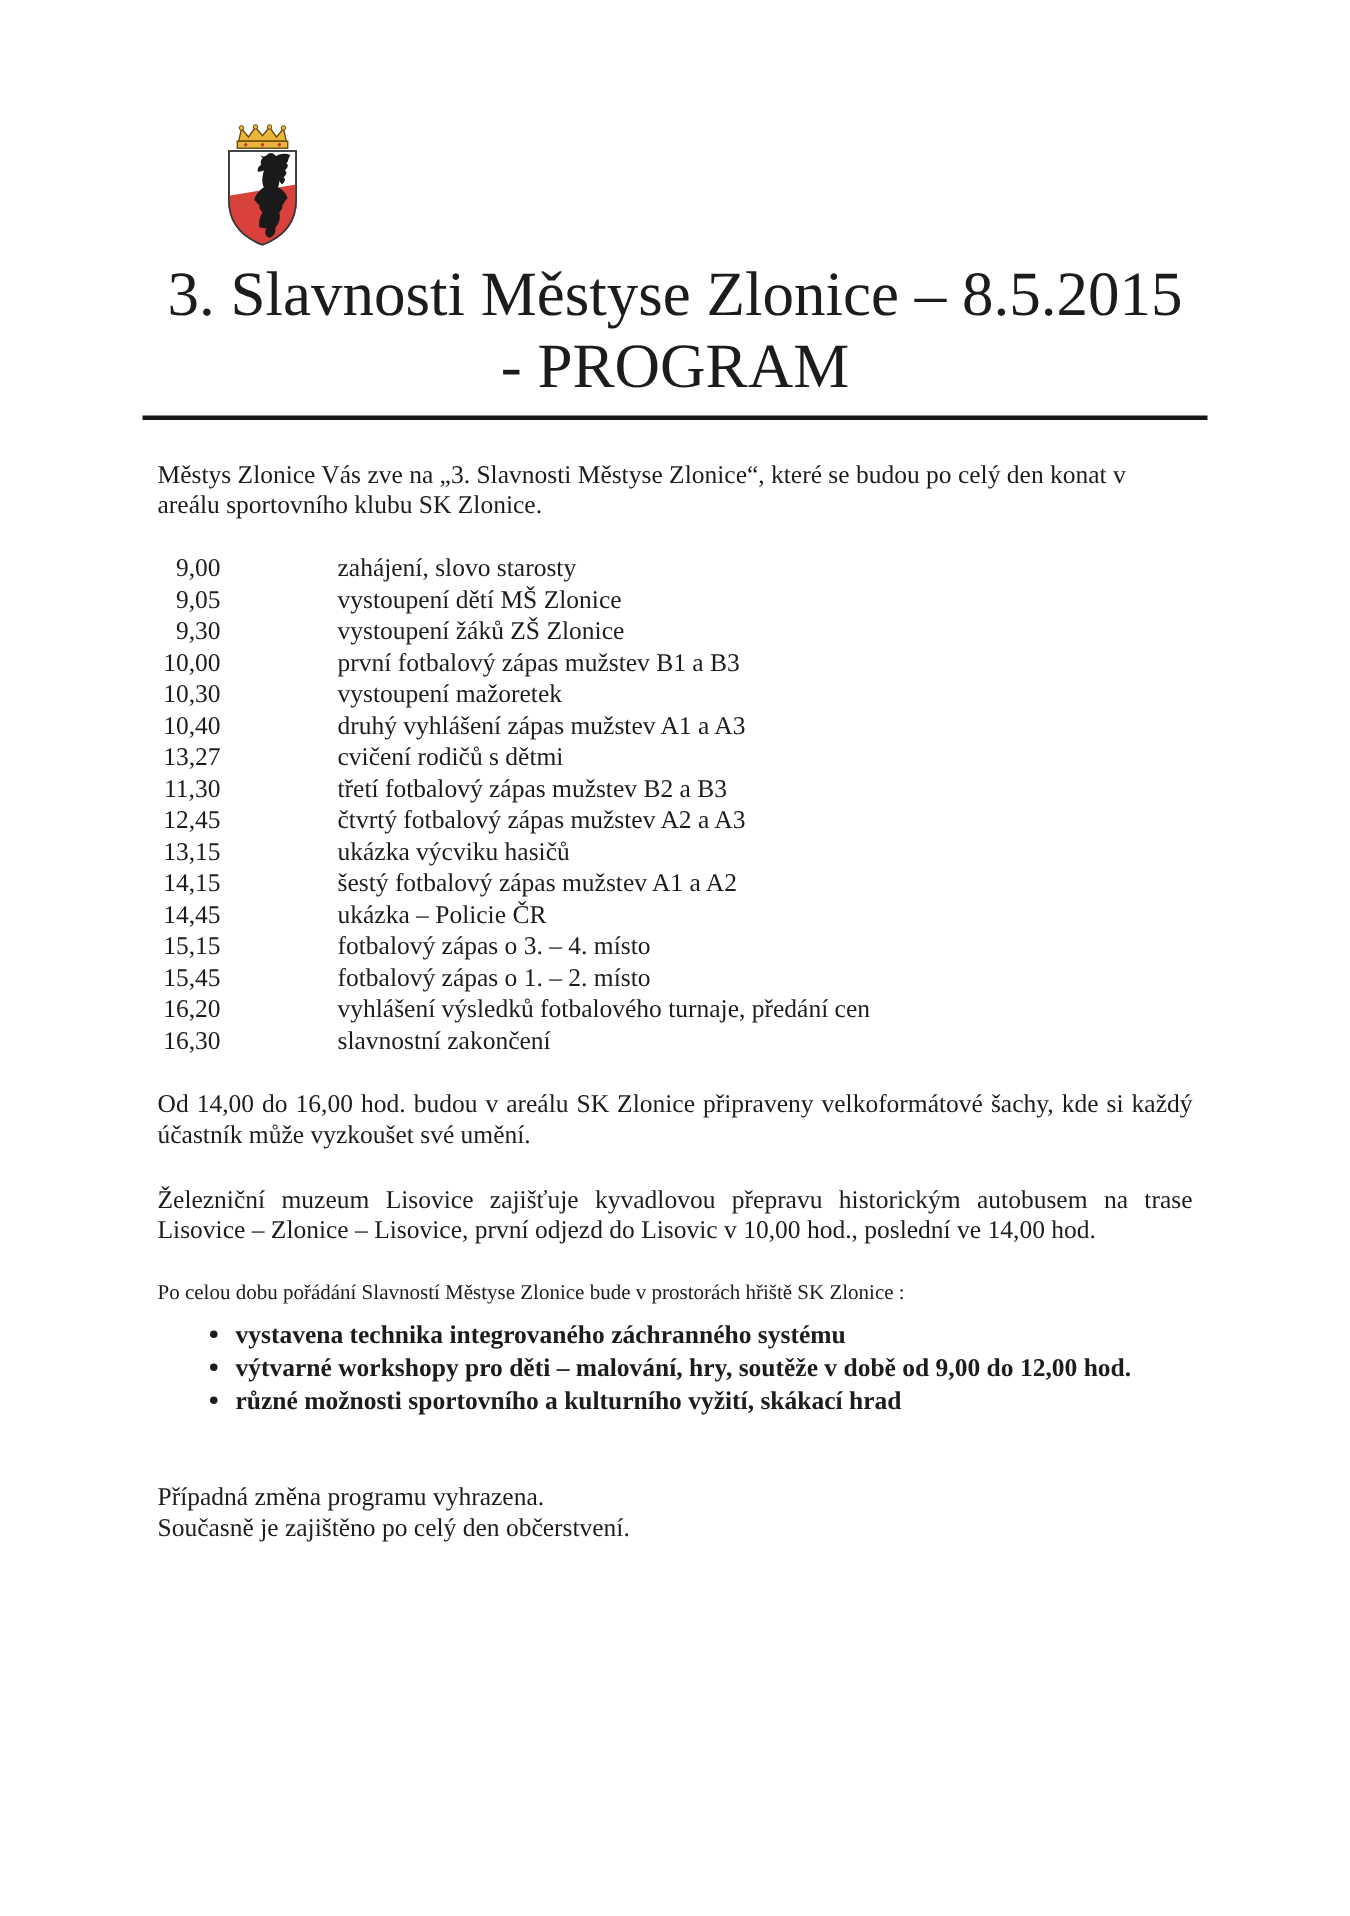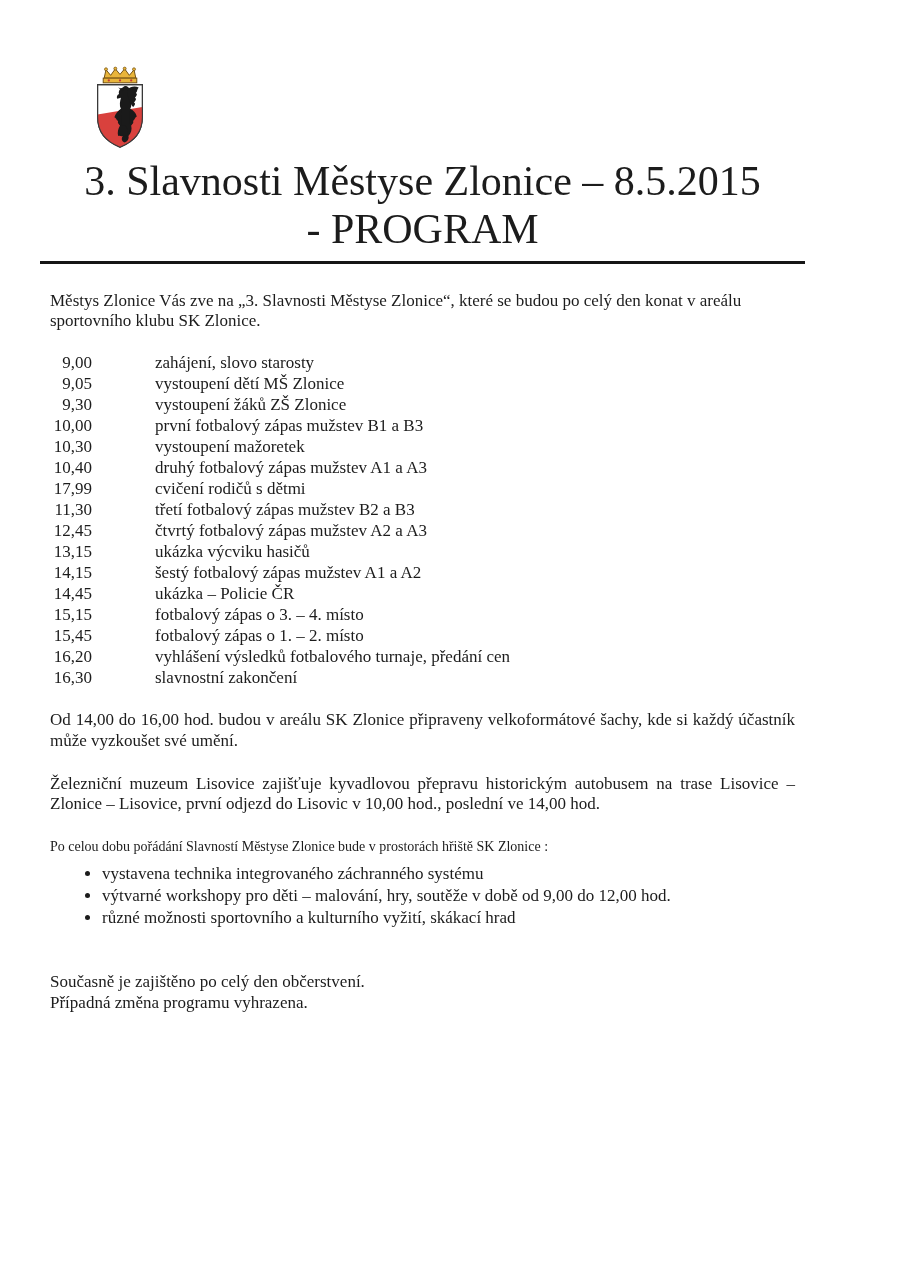--- a/index.html
+++ b/index.html
@@ -3,21 +3,21 @@
 <meta charset="utf-8">
 <style>
   html, body { margin: 0; padding: 0; }
   body {
     width: 900px; height: 1277px;
     background: #ffffff;
     color: #1c1c1c;
     font-family: "Liberation Serif", "DejaVu Serif", serif;
     overflow: hidden;
   }
-  .page { padding: 66px 105px 0 50px; }
+  .page { padding: 66px 105px 0 105px; margin-top: 16px; }
 
   .crest { margin-left: 42px; width: 56px; height: 84px; }
   .crest svg { display: block; width: 56px; height: 84px; }
 
   .title {
     text-align: center;
     font-size: 42px;
     font-weight: 400;
     line-height: 1.14;
     margin: 8px 0 0 0;
@@ -26,28 +26,28 @@
   .rule {
     border: none;
     border-top: 3px solid #161616;
     margin: 7px -10px 0 -10px;
     height: 0;
   }
 
   .intro { margin: 27px 0 0 0; font-size: 17px; line-height: 1.22; }
 
   .schedule { margin-top: 20px; font-size: 17px; }
-  .srow { display: flex; line-height: 21px; }
+  .srow { display: flex; line-height: 21px; gap: 15px; }
   .stime { width: 42px; text-align: right; flex: 0 0 42px; }
   .sact  { margin-left: 63px; }
 
   .para { margin: 22px 0 0 0; font-size: 17px; line-height: 1.22; text-align: justify; }
   .lead { margin: 21px 0 0 0; font-size: 14px; line-height: 21px; }
 
-  ul.bullets { margin: 6px 0 0 0; padding: 0 0 0 52px; font-size: 17px; }
+  ul.bullets { margin: 6px 0 0 0; padding: 0 0 0 52px; font-size: 17px; font-weight: bold; }
   ul.bullets li { line-height: 22px; }
 
   .closing { margin: 42px 0 0 0; font-size: 17px; }
   .closing div { line-height: 21px; }
   .farewell { margin: 23px 0 0 0; font-size: 17px; line-height: 21px; }
 </style>
 </head>
 <body>
 
 <div class="page">
@@ -108,24 +108,24 @@
     <div class="srow">
         <span class="stime">10,00</span>
         <span class="sact">první fotbalový zápas mužstev B1 a B3</span>
       </div>
     <div class="srow">
         <span class="stime">10,30</span>
         <span class="sact">vystoupení mažoretek</span>
       </div>
     <div class="srow">
         <span class="stime">10,40</span>
-        <span class="sact">druhý fotbalový zápas mužstev A1 a A3</span>
+        <span class="sact">druhý vyhlášení zápas mužstev A1 a A3</span>
       </div>
     <div class="srow">
-        <span class="stime">17,99</span>
+        <span class="stime">13,27</span>
         <span class="sact">cvičení rodičů s dětmi</span>
       </div>
     <div class="srow">
         <span class="stime">11,30</span>
         <span class="sact">třetí fotbalový zápas mužstev  B2 a B3</span>
       </div>
     <div class="srow">
         <span class="stime">12,45</span>
         <span class="sact">čtvrtý fotbalový zápas mužstev A2 a A3</span>
       </div>
@@ -163,17 +163,17 @@
   <p class="para">Železniční muzeum Lisovice zajišťuje kyvadlovou přepravu historickým autobusem na trase Lisovice – Zlonice – Lisovice, první odjezd do Lisovic v 10,00 hod., poslední ve 14,00 hod.</p>
 
   <p class="lead">Po celou dobu pořádání Slavností Městyse Zlonice bude v prostorách hřiště SK Zlonice :</p>
   <ul class="bullets">
     <li>vystavena technika integrovaného záchranného systému</li>
     <li>výtvarné workshopy pro děti – malování, hry, soutěže v době od 9,00 do 12,00 hod.</li>
     <li>různé možnosti sportovního a kulturního vyžití, skákací hrad</li>
   </ul>
 
   <div class="closing">
+    <div>Případná změna programu vyhrazena.</div>
     <div>Současně je zajištěno po celý den občerstvení.</div>
-    <div>Případná změna programu vyhrazena.</div>
   </div>
 
 </div>
 
 </body></html>

